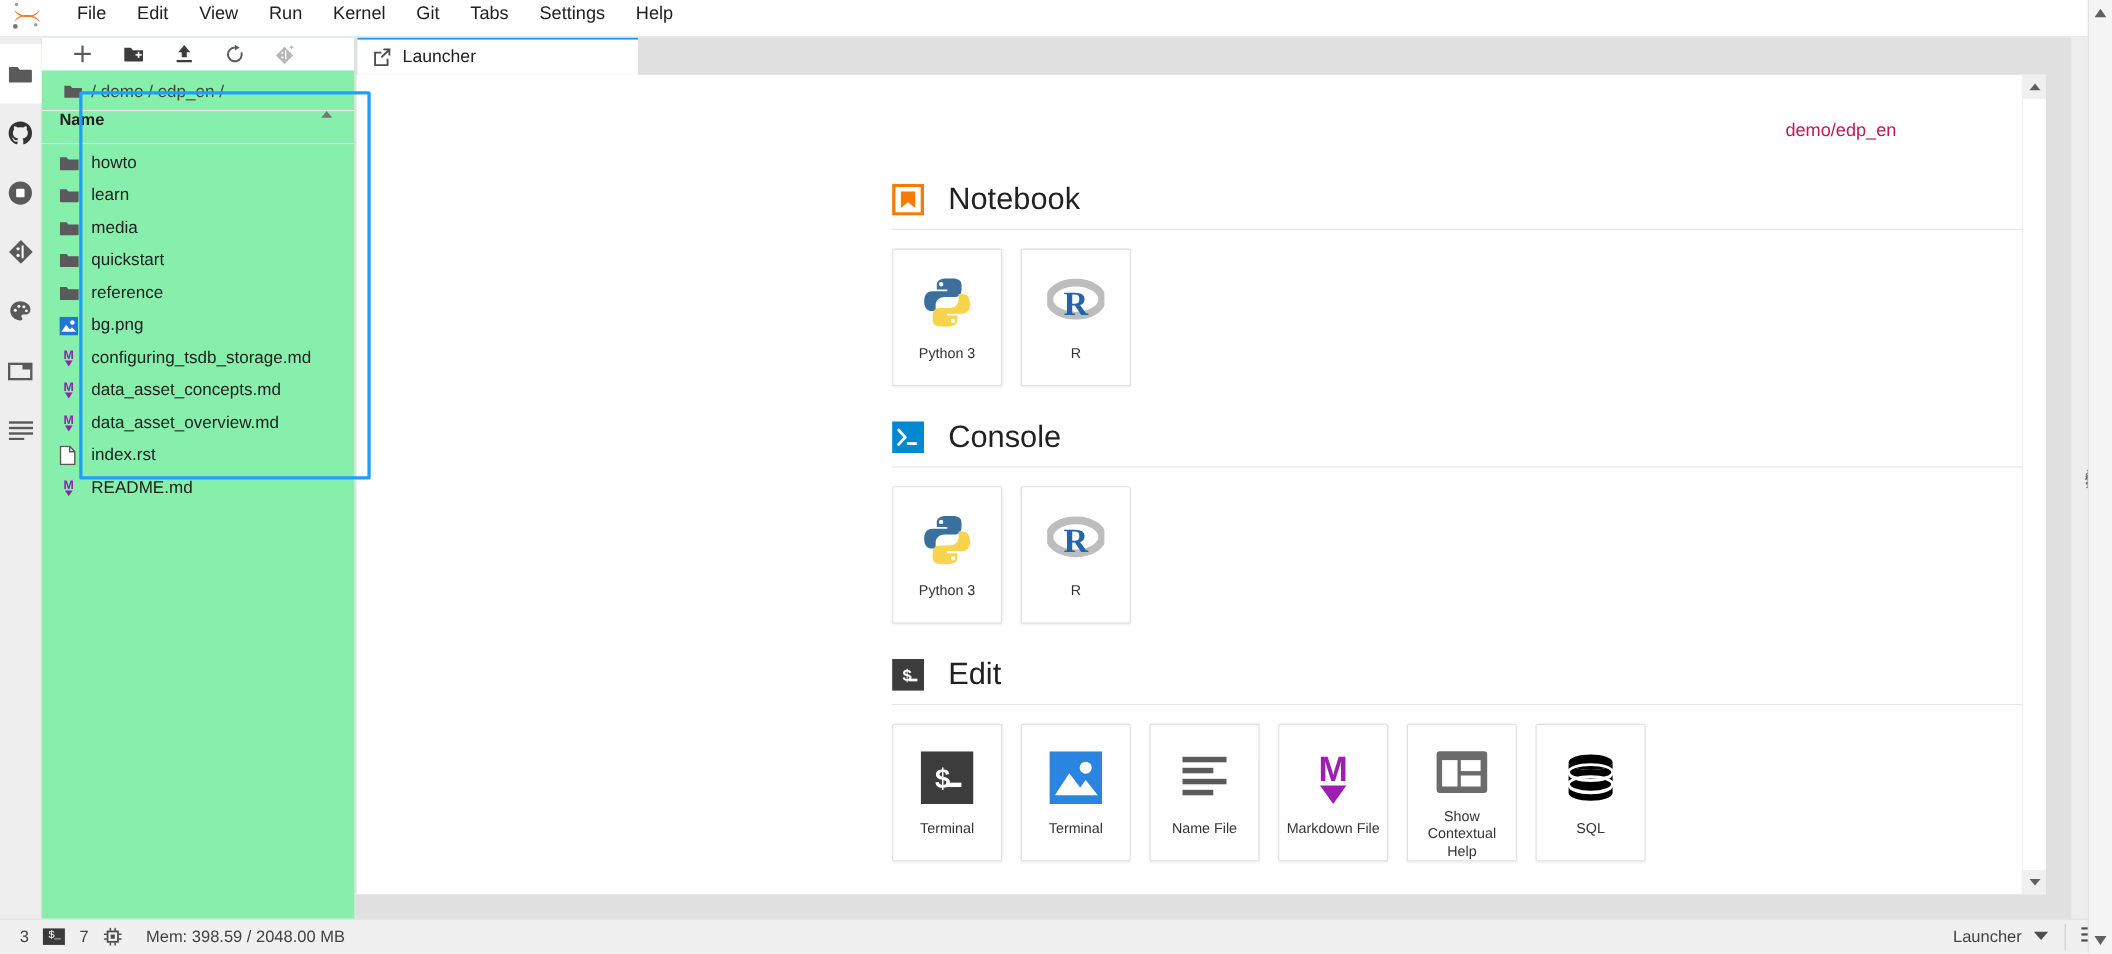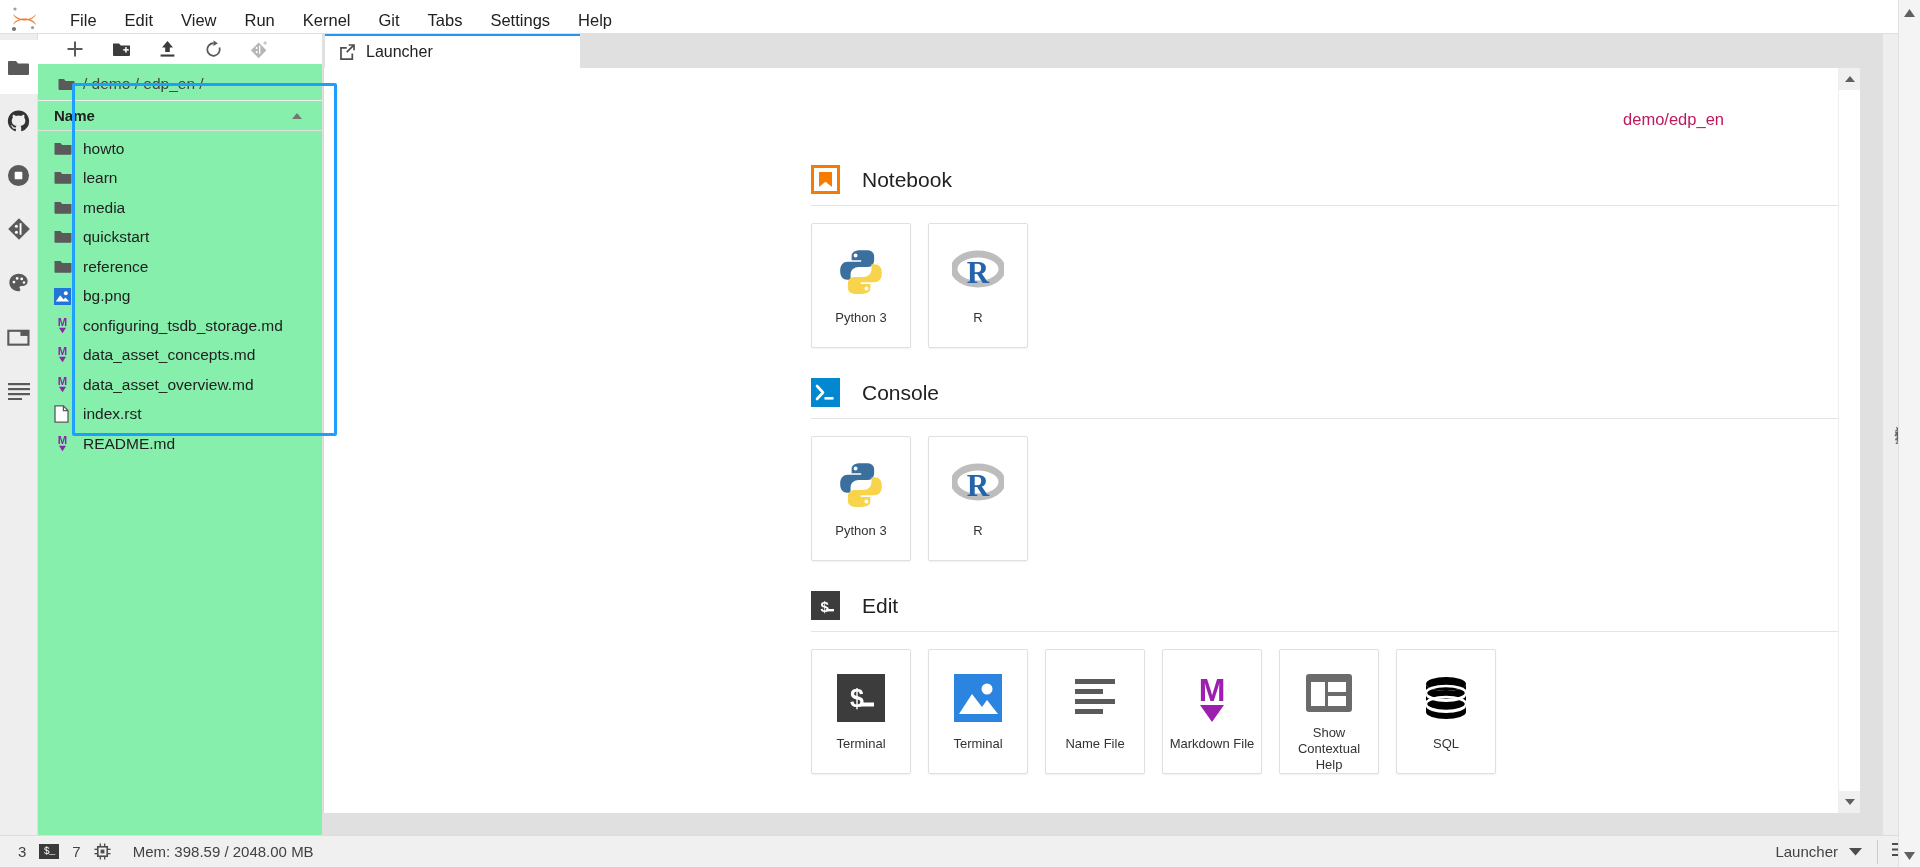--- a/index.html
+++ b/index.html
@@ -15,21 +15,21 @@
     position: relative;
     width: 1920px; height: 867px;
     display: flex; flex-direction: column;
     background: #f0f0f0;
   }
 
   
   .menubar {
     height: 34px; min-height: 34px;
     background: #fff;
-    display: flex; align-items: flex-end;
+    display: flex; align-items: flex-start;
     padding-left: 8px;
     border-bottom: 1px solid #e0e0e0;
     position: relative; z-index: 5;
   }
   .jp-logo {
     width: 32px; height: 28px;
     position: relative; margin-right: 16px;
     flex: 0 0 auto;
   }
   .menu-item {
@@ -97,21 +97,21 @@
     font-size: 15.5px; color: #424242;
     border-bottom: 1px solid #ededed;
     margin-top: 3px;
   }
   .crumb-folder {
     width: 17px; height: 13px; margin-right: 8px;
     flex: 0 0 auto;
   }
   .fb-header {
     height: 30px; min-height: 30px;
-    display: flex; align-items: center;
+    display: flex; 
     padding: 0 20px 0 16px;
     font-size: 15px; color: #212121;
     font-weight: bold;
     border-bottom: 1px solid #e0e0e0;
     justify-content: space-between;
     cursor: pointer;
   }
   .sort-caret {
     width: 0; height: 0;
     border-left: 5px solid transparent;
@@ -179,21 +179,21 @@
   .section { margin-left: 487px; margin-bottom: 6px; }
   .section-head {
     display: flex; align-items: center;
     gap: 22px;
     padding-bottom: 11px;
     border-bottom: 1px solid #e4e4e4;
     width: 1210px;
     margin-bottom: 0;
   }
   .section-head .sec-icon { width: 29px; height: 29px; flex: 0 0 auto; }
-  .section-title { font-size: 21px; color: #212121; }
+  .section-title { font-size: 28px; color: #212121; }
   .card-row { display: flex; gap: 17px; padding-top: 17px; padding-bottom: 24px; }
   .card {
     width: 100px; height: 125px;
     border: 1px solid #e0e0e0;
     border-radius: 2px;
     background: #fff;
     display: flex; flex-direction: column;
     align-items: center; justify-content: flex-start;
     padding-top: 22px;
     cursor: pointer;

